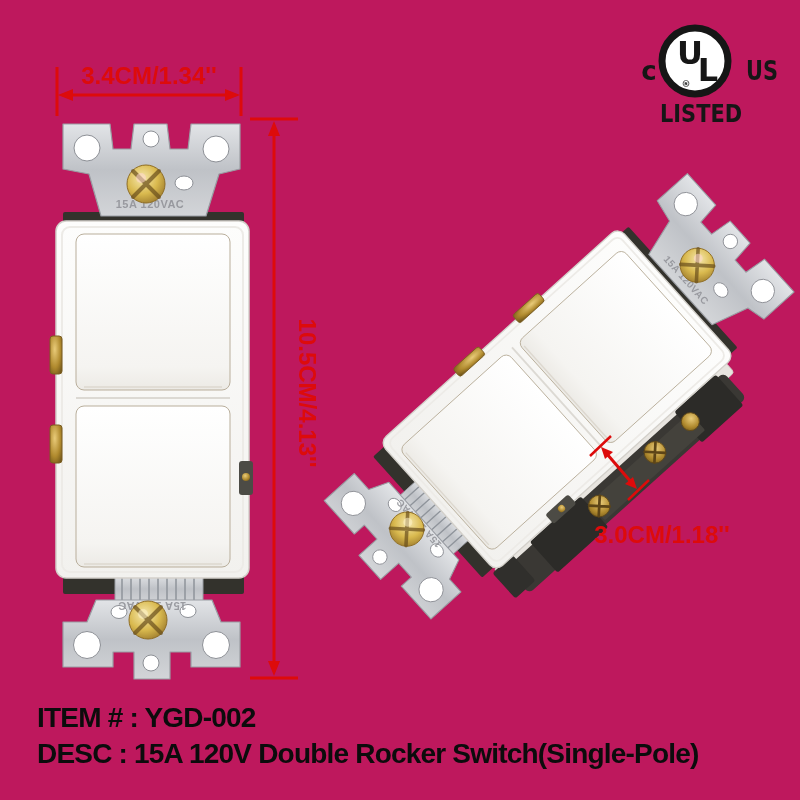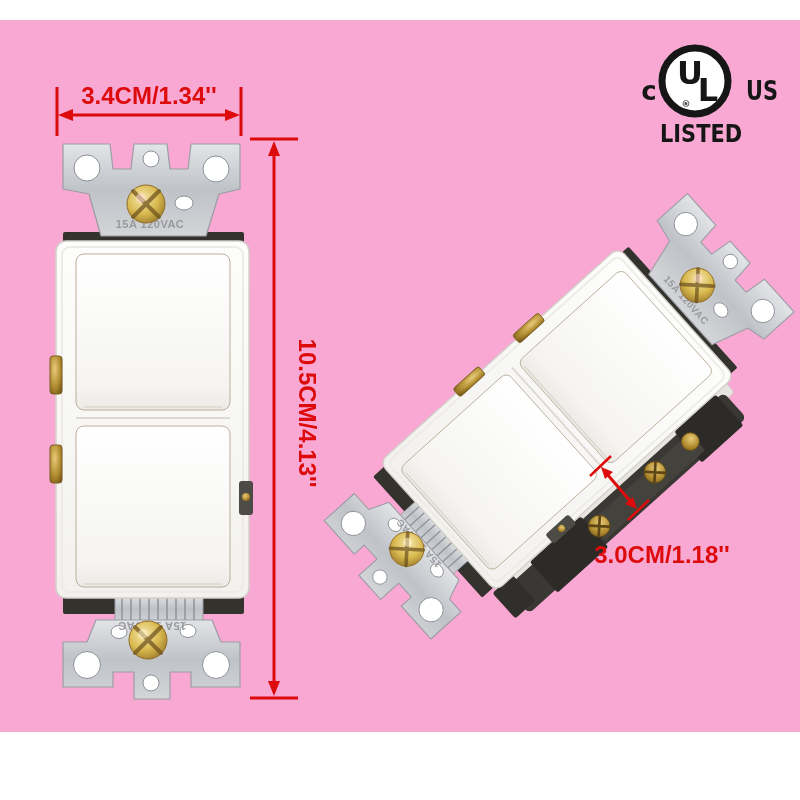--- a/index.html
+++ b/index.html
@@ -1,17 +1,17 @@
 <!DOCTYPE html>
 <html><head>
 <meta charset="utf-8">
 <style>
   html,body{margin:0;padding:0;background:#ffffff;}
-  #canvas{position:relative;width:800px;height:712px;background:#f9a8d4;overflow:hidden;
-          font-family:"Liberation Sans",sans-serif;margin-top:20px;}
+  #canvas{position:relative;width:800px;height:800px;background:#be185d;overflow:hidden;
+          font-family:"Liberation Sans",sans-serif;}
   svg{position:absolute;left:0;top:0;}
   .dim-label{font-family:"Liberation Sans",sans-serif;font-weight:bold;font-size:24px;fill:#dd0b0b;}
   .emboss{font-family:"Liberation Sans",sans-serif;font-weight:bold;font-size:11px;fill:#8f9096;
           opacity:.85;letter-spacing:.5px;}
   .ul-big{font-family:"DejaVu Sans",sans-serif;font-weight:bold;font-size:32px;fill:#161616;}
   .ul-reg{font-family:"DejaVu Sans",sans-serif;font-weight:bold;font-size:9px;fill:#161616;}
   .ul-side{font-family:"DejaVu Sans",sans-serif;font-weight:bold;font-size:26px;fill:#161616;}
   .ul-listed{font-family:"DejaVu Sans",sans-serif;font-weight:bold;font-size:24px;fill:#161616;}
   .captions{position:absolute;left:37px;top:700px;font-size:28px;font-weight:bold;
             color:#0c0c0c;line-height:36px;letter-spacing:-0.8px;white-space:nowrap;}
@@ -148,14 +148,18 @@
     <circle cx="695" cy="61" r="33" fill="#ffffff" stroke="#161616" stroke-width="7"></circle>
     <text x="690" y="64" text-anchor="middle" class="ul-big">U</text>
     <text x="708" y="81" text-anchor="middle" class="ul-big">L</text>
     <text x="686" y="87" text-anchor="middle" class="ul-reg">®</text>
     <text x="649" y="80" text-anchor="middle" class="ul-side">c</text>
     <text x="762" y="80" text-anchor="middle" class="ul-side" textLength="32" lengthAdjust="spacingAndGlyphs">US</text>
     <text x="701" y="122" text-anchor="middle" class="ul-listed" textLength="82" lengthAdjust="spacingAndGlyphs">LISTED</text>
   </g>
 </svg>
 
+  <div class="captions">
+    <div>ITEM # : YGD-002</div>
+    <div>DESC : 15A 120V Double Rocker Switch(Single-Pole)</div>
+  </div>
 
 </div>
 
 </body></html>

